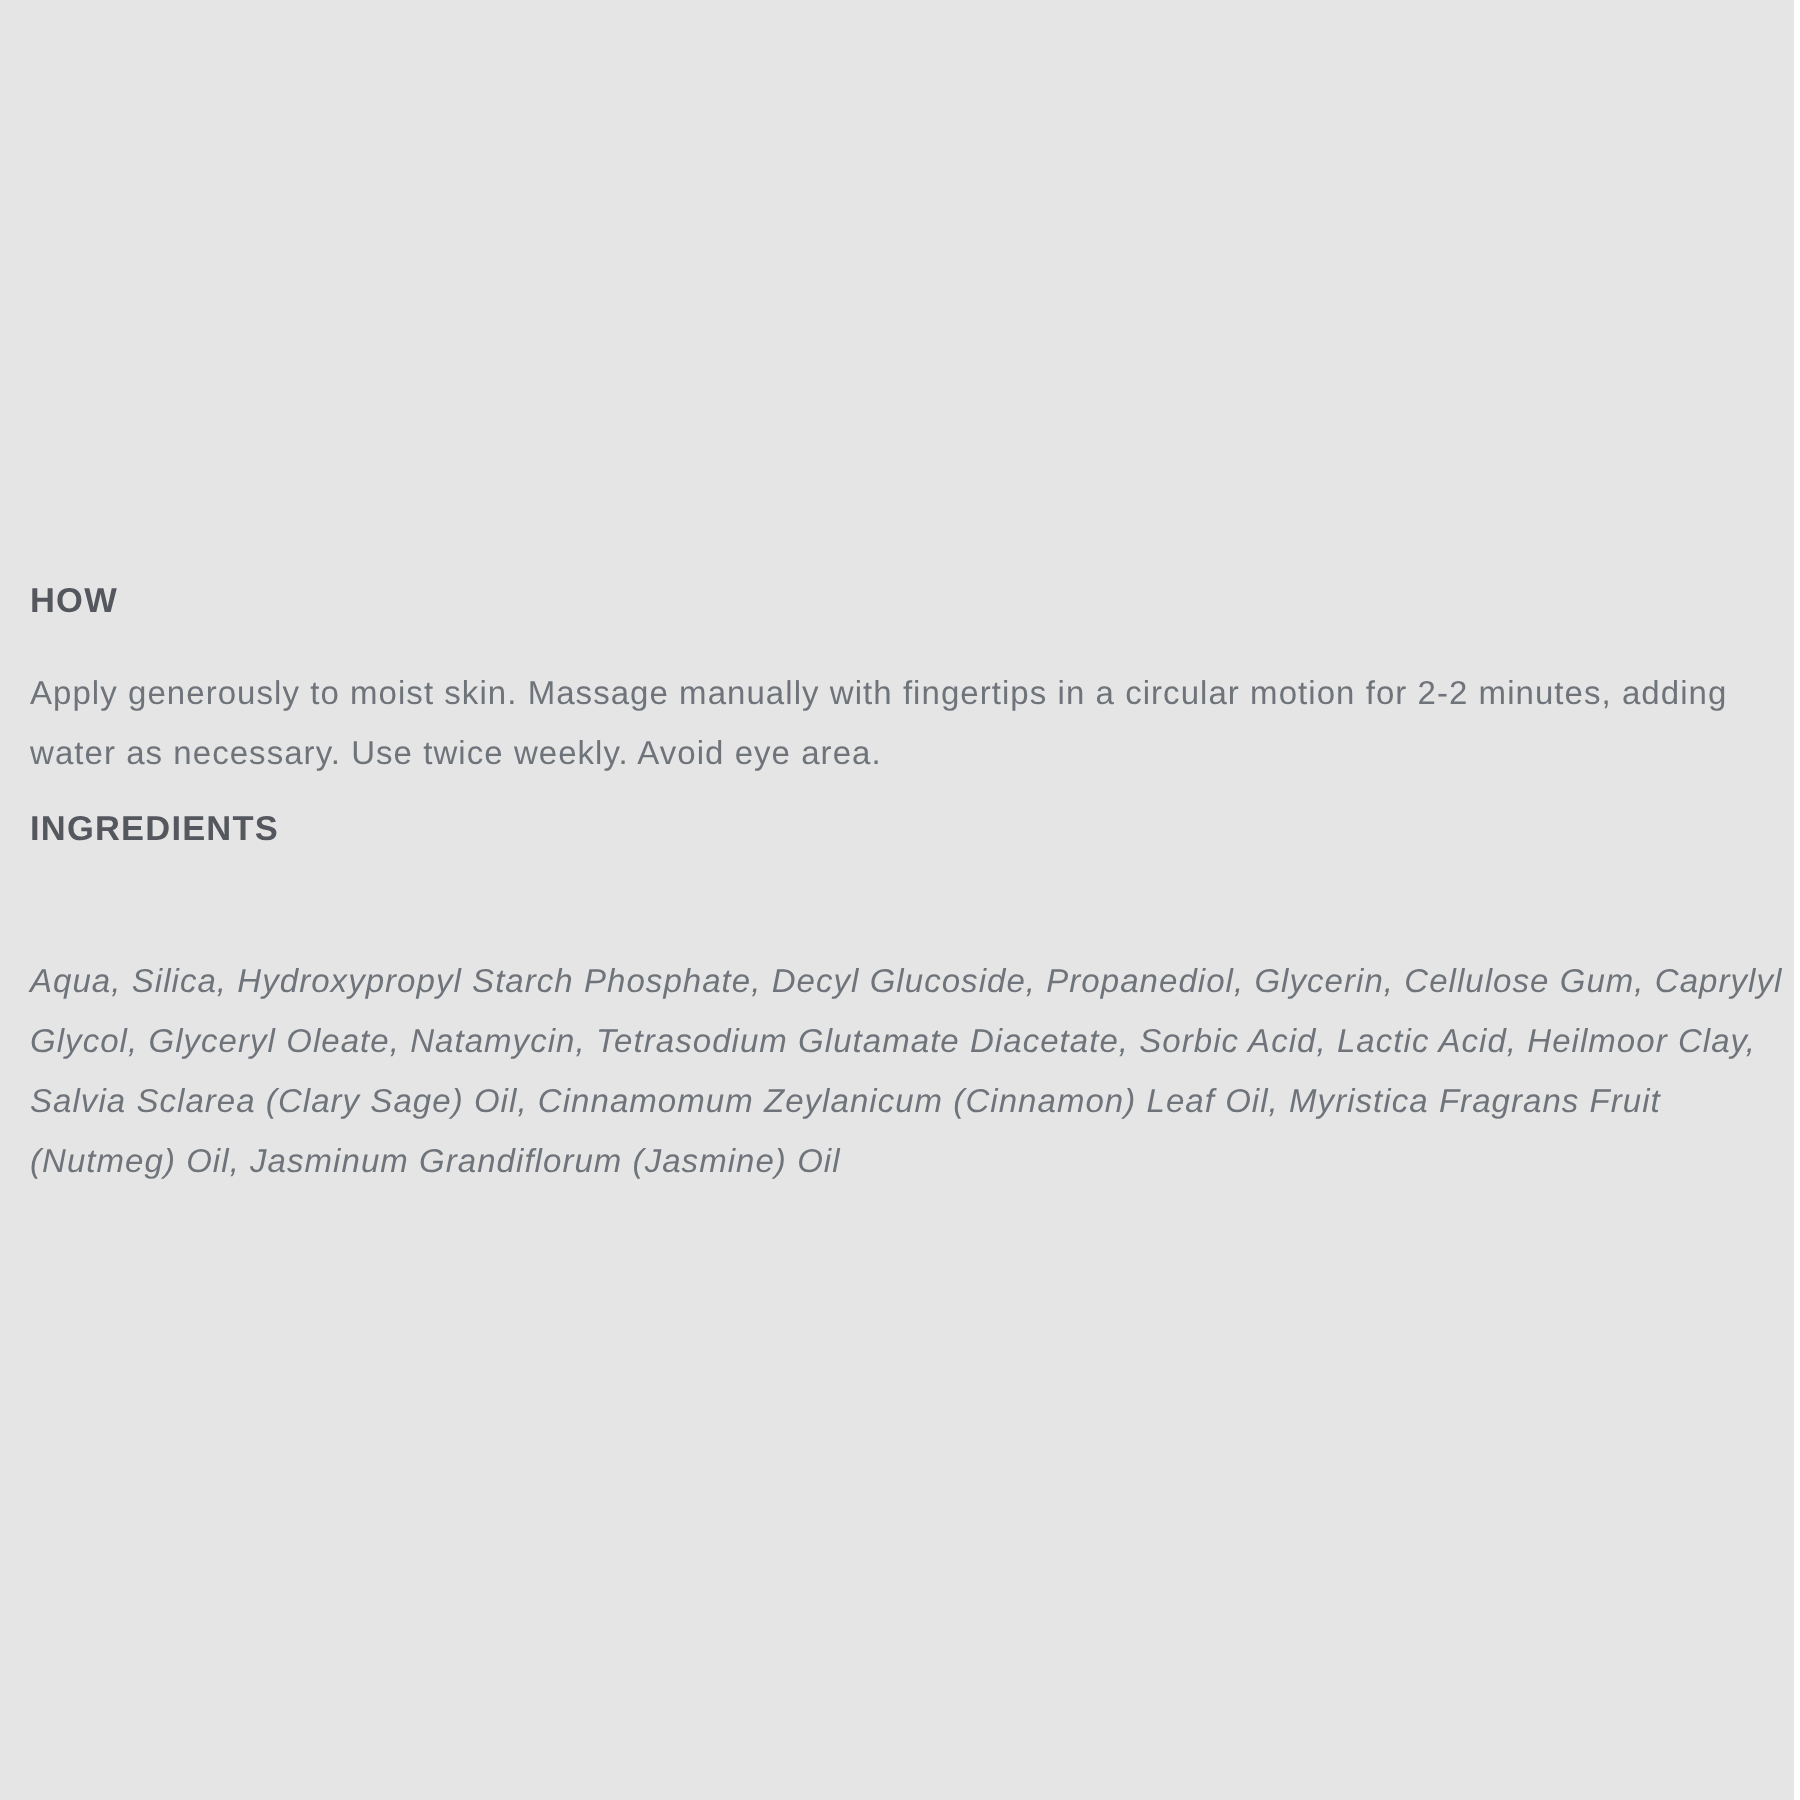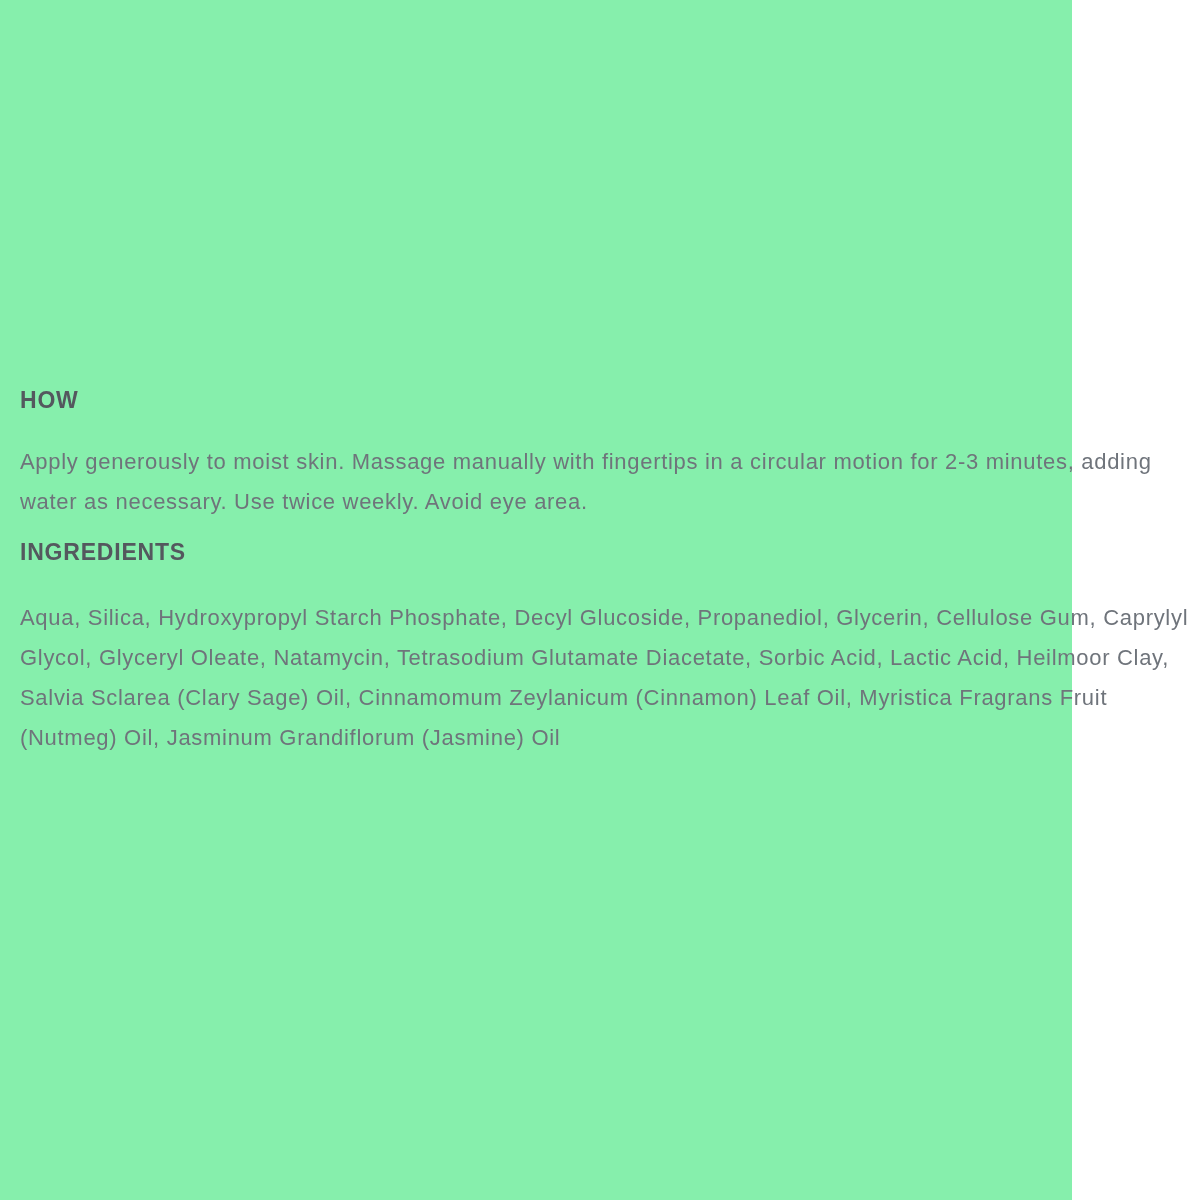--- a/index.html
+++ b/index.html
@@ -7,23 +7,23 @@
     html, body {
       width: 1200px;
       height: 1200px;
       background: #ffffff;
       font-family: "Liberation Sans", sans-serif;
       overflow: hidden;
     }
 
     .page {
       position: relative;
-      width: 1072px;
+      width: 1196px;
       height: 1200px;
-      background: #86efac;
+      background: #e5e5e5;
     }
 
     .content {
       position: absolute;
       left: 20px;
       top: 0;
       width: 1170px;
     }
 
     .section-heading {
@@ -44,30 +44,30 @@
       left: 0;
       width: 1170px;
       font-size: 22px;
       font-weight: 400;
       letter-spacing: 0.7px;
       color: #6f747b;
       line-height: 40px;
     }
 
     .body-how { top: 442px; }
-    .body-ingredients { top: 598px; }
+    .body-ingredients { top: 634px; font-style: italic; }
   </style>
 </head>
 <body>
 
 <div class="page">
   <div class="content">
 
     <h2 class="section-heading heading-how">HOW</h2>
 
-    <p class="body-text body-how">Apply generously to moist skin. Massage manually with fingertips in a circular motion for 2-3 minutes, adding water as necessary. Use twice weekly. Avoid eye area.</p>
+    <p class="body-text body-how">Apply generously to moist skin. Massage manually with fingertips in a circular motion for 2-2 minutes, adding water as necessary. Use twice weekly. Avoid eye area.</p>
 
     <h2 class="section-heading heading-ingredients">INGREDIENTS</h2>
 
     <p class="body-text body-ingredients">Aqua, Silica, Hydroxypropyl Starch Phosphate, Decyl Glucoside, Propanediol, Glycerin, Cellulose Gum, Caprylyl Glycol, Glyceryl Oleate, Natamycin, Tetrasodium Glutamate Diacetate, Sorbic Acid, Lactic Acid, Heilmoor Clay, Salvia Sclarea (Clary Sage) Oil, Cinnamomum Zeylanicum (Cinnamon) Leaf Oil, Myristica Fragrans Fruit (Nutmeg) Oil, Jasminum Grandiflorum (Jasmine) Oil</p>
 
   </div>
 </div>
 
 </body></html>

